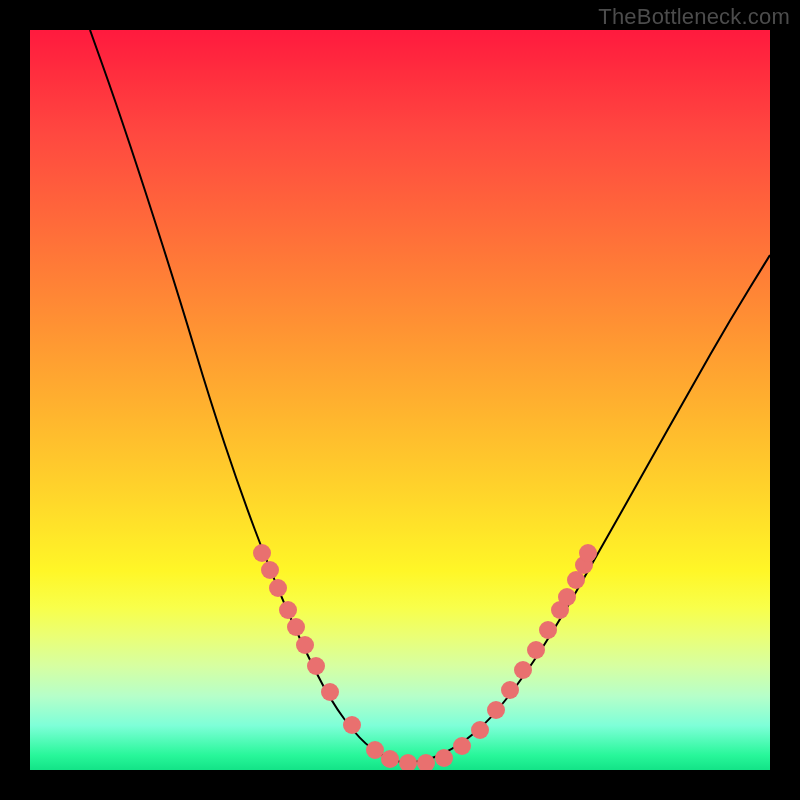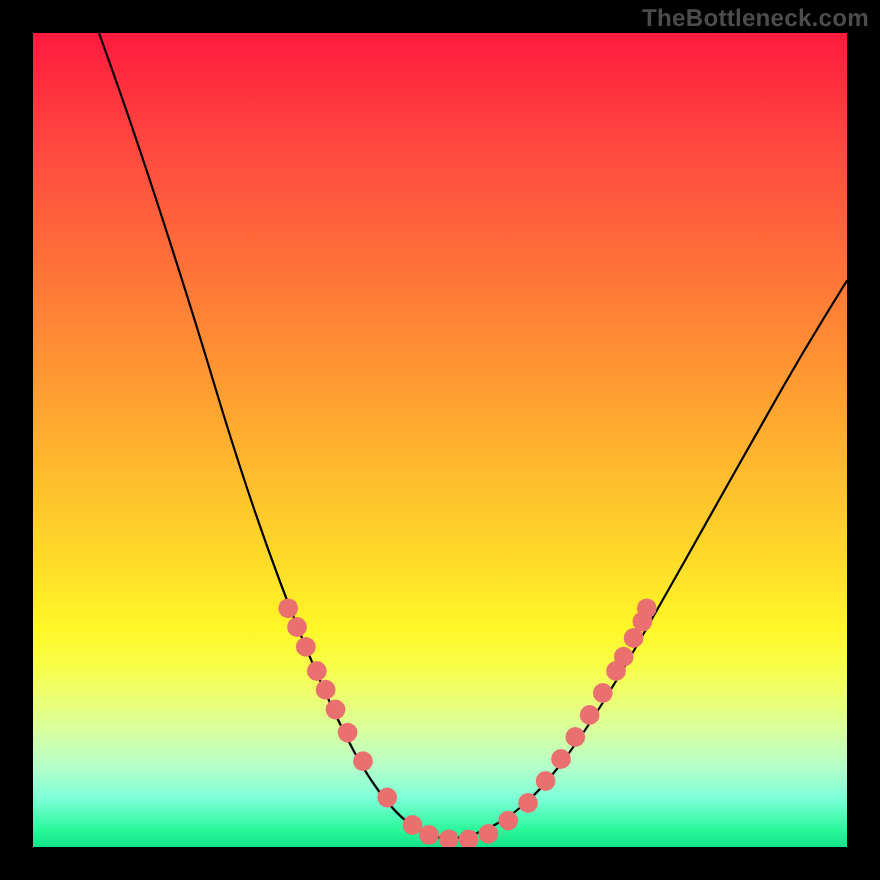--- a/index.html
+++ b/index.html
@@ -15,21 +15,21 @@
     width: 800px;
     height: 800px;
     background: #000;
   }
   .watermark {
     position: absolute;
     top: 4px;
     right: 10px;
     color: #4c4c4c;
     font-size: 22px;
-    font-weight: 700;
+    font-weight: 400;
     letter-spacing: 0.2px;
     z-index: 10;
     user-select: none;
   }
   .plot {
     position: absolute;
     left: 30px;
     top: 30px;
     width: 740px;
     height: 740px;

